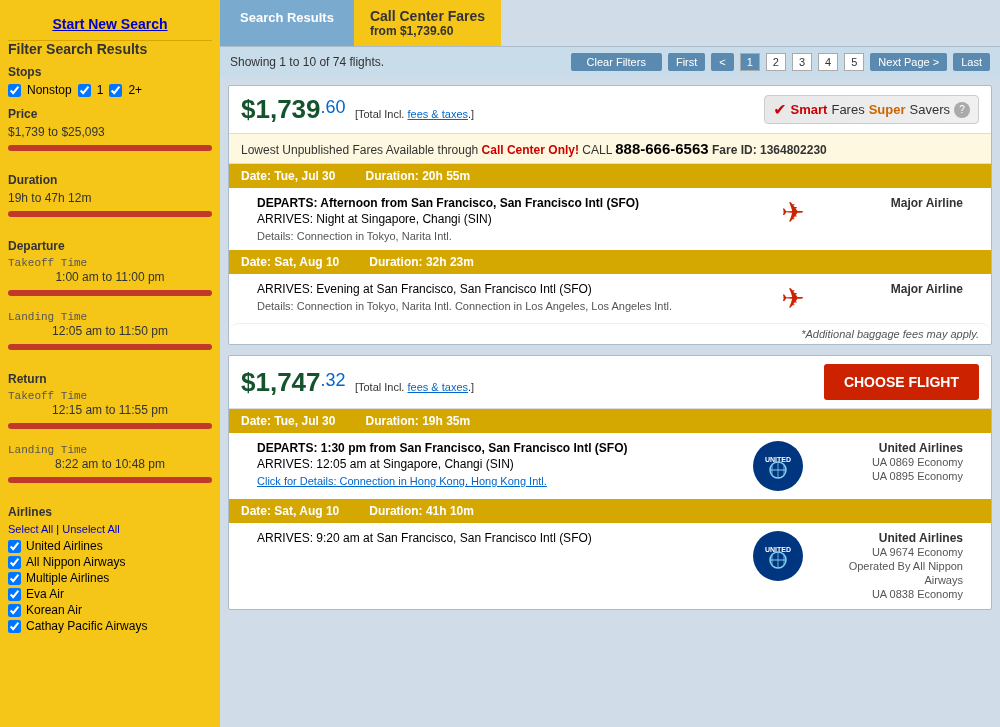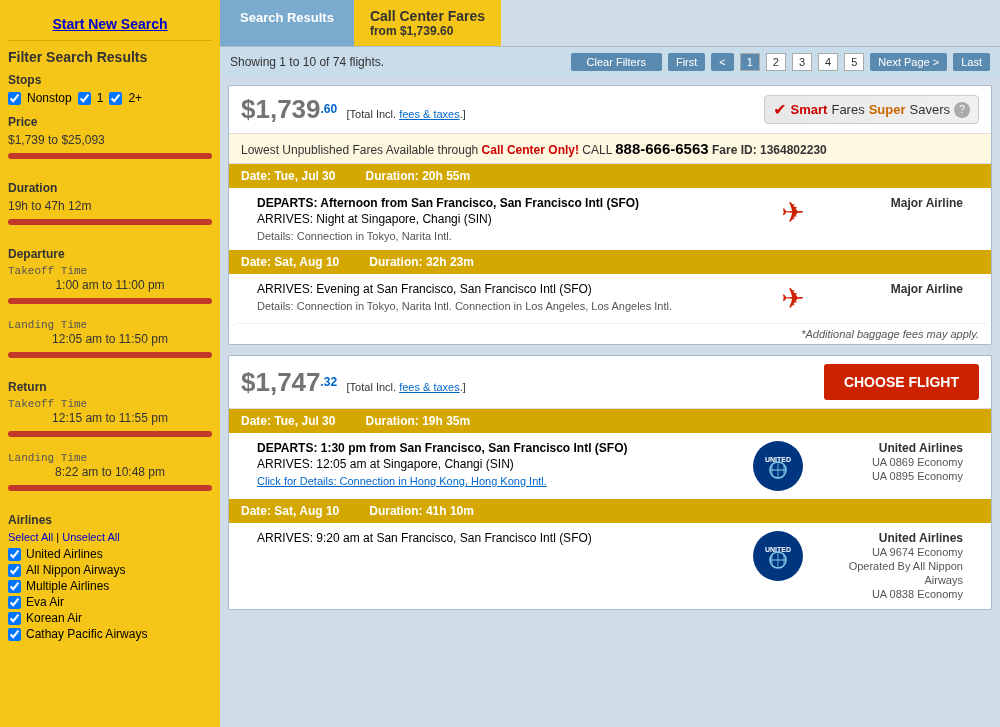--- a/index.html
+++ b/index.html
@@ -9,21 +9,20 @@
     #sidebar {
       width: 220px;
       background: #f5c518;
       padding: 8px;
       flex-shrink: 0;
     }
     #start-new-search {
       text-align: center;
       padding: 8px 0;
       border-bottom: 1px solid #d4a800;
-      margin-bottom: 8px;
     }
     #start-new-search a {
       color: #0000cc;
       font-size: 14px;
       font-weight: bold;
       text-decoration: underline;
       cursor: pointer;
     }
     .filter-title {
       font-size: 14px;
@@ -182,25 +181,25 @@
     .card-header {
       display: flex;
       align-items: center;
       justify-content: space-between;
       padding: 8px 12px;
       border-bottom: 1px solid #ddd;
     }
     .price-main {
       font-size: 26px;
       font-weight: bold;
-      color: #737373;
+      color: #14532d;
     }
     .price-cents {
-      font-size: 12px;
-      font-weight: bold;
+      font-size: 18px;
+      font-weight: normal;
       color: #0066cc;
       vertical-align: super;
       text-align: right;
     }
     .price-note {
       font-size: 11px;
       color: #333;
       margin-left: 6px;
     }
     .price-note a { color: #0066cc; text-decoration: underline; }

